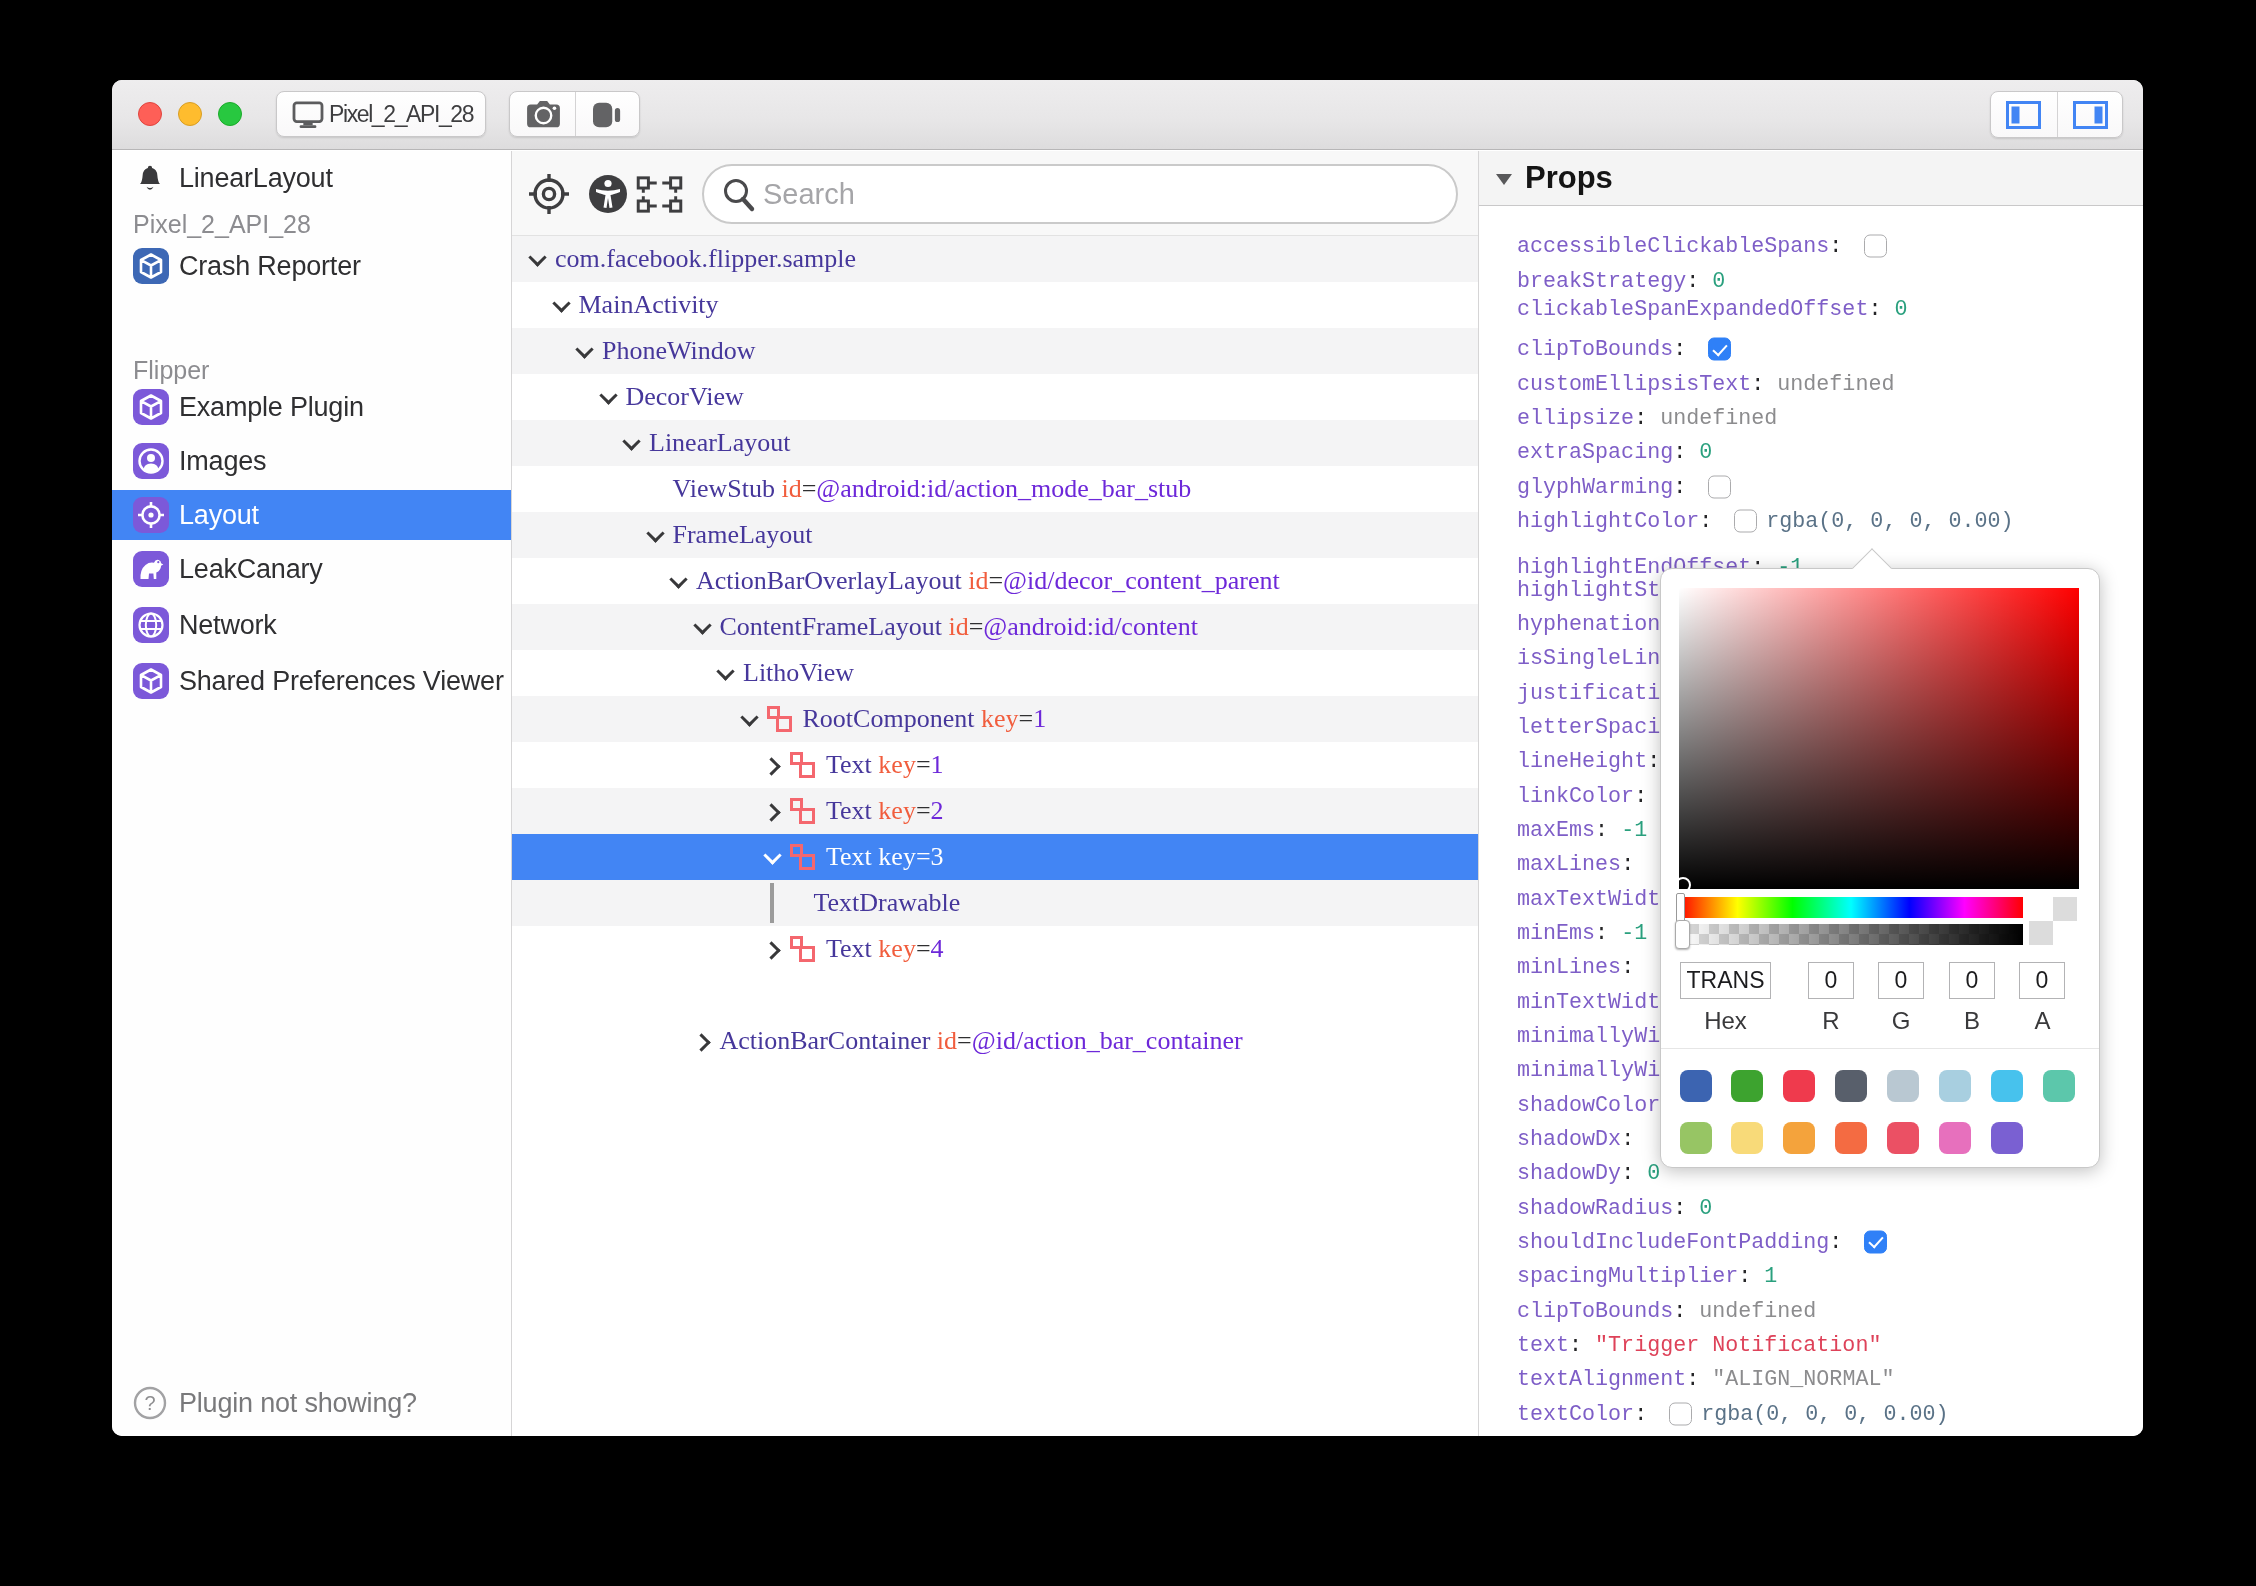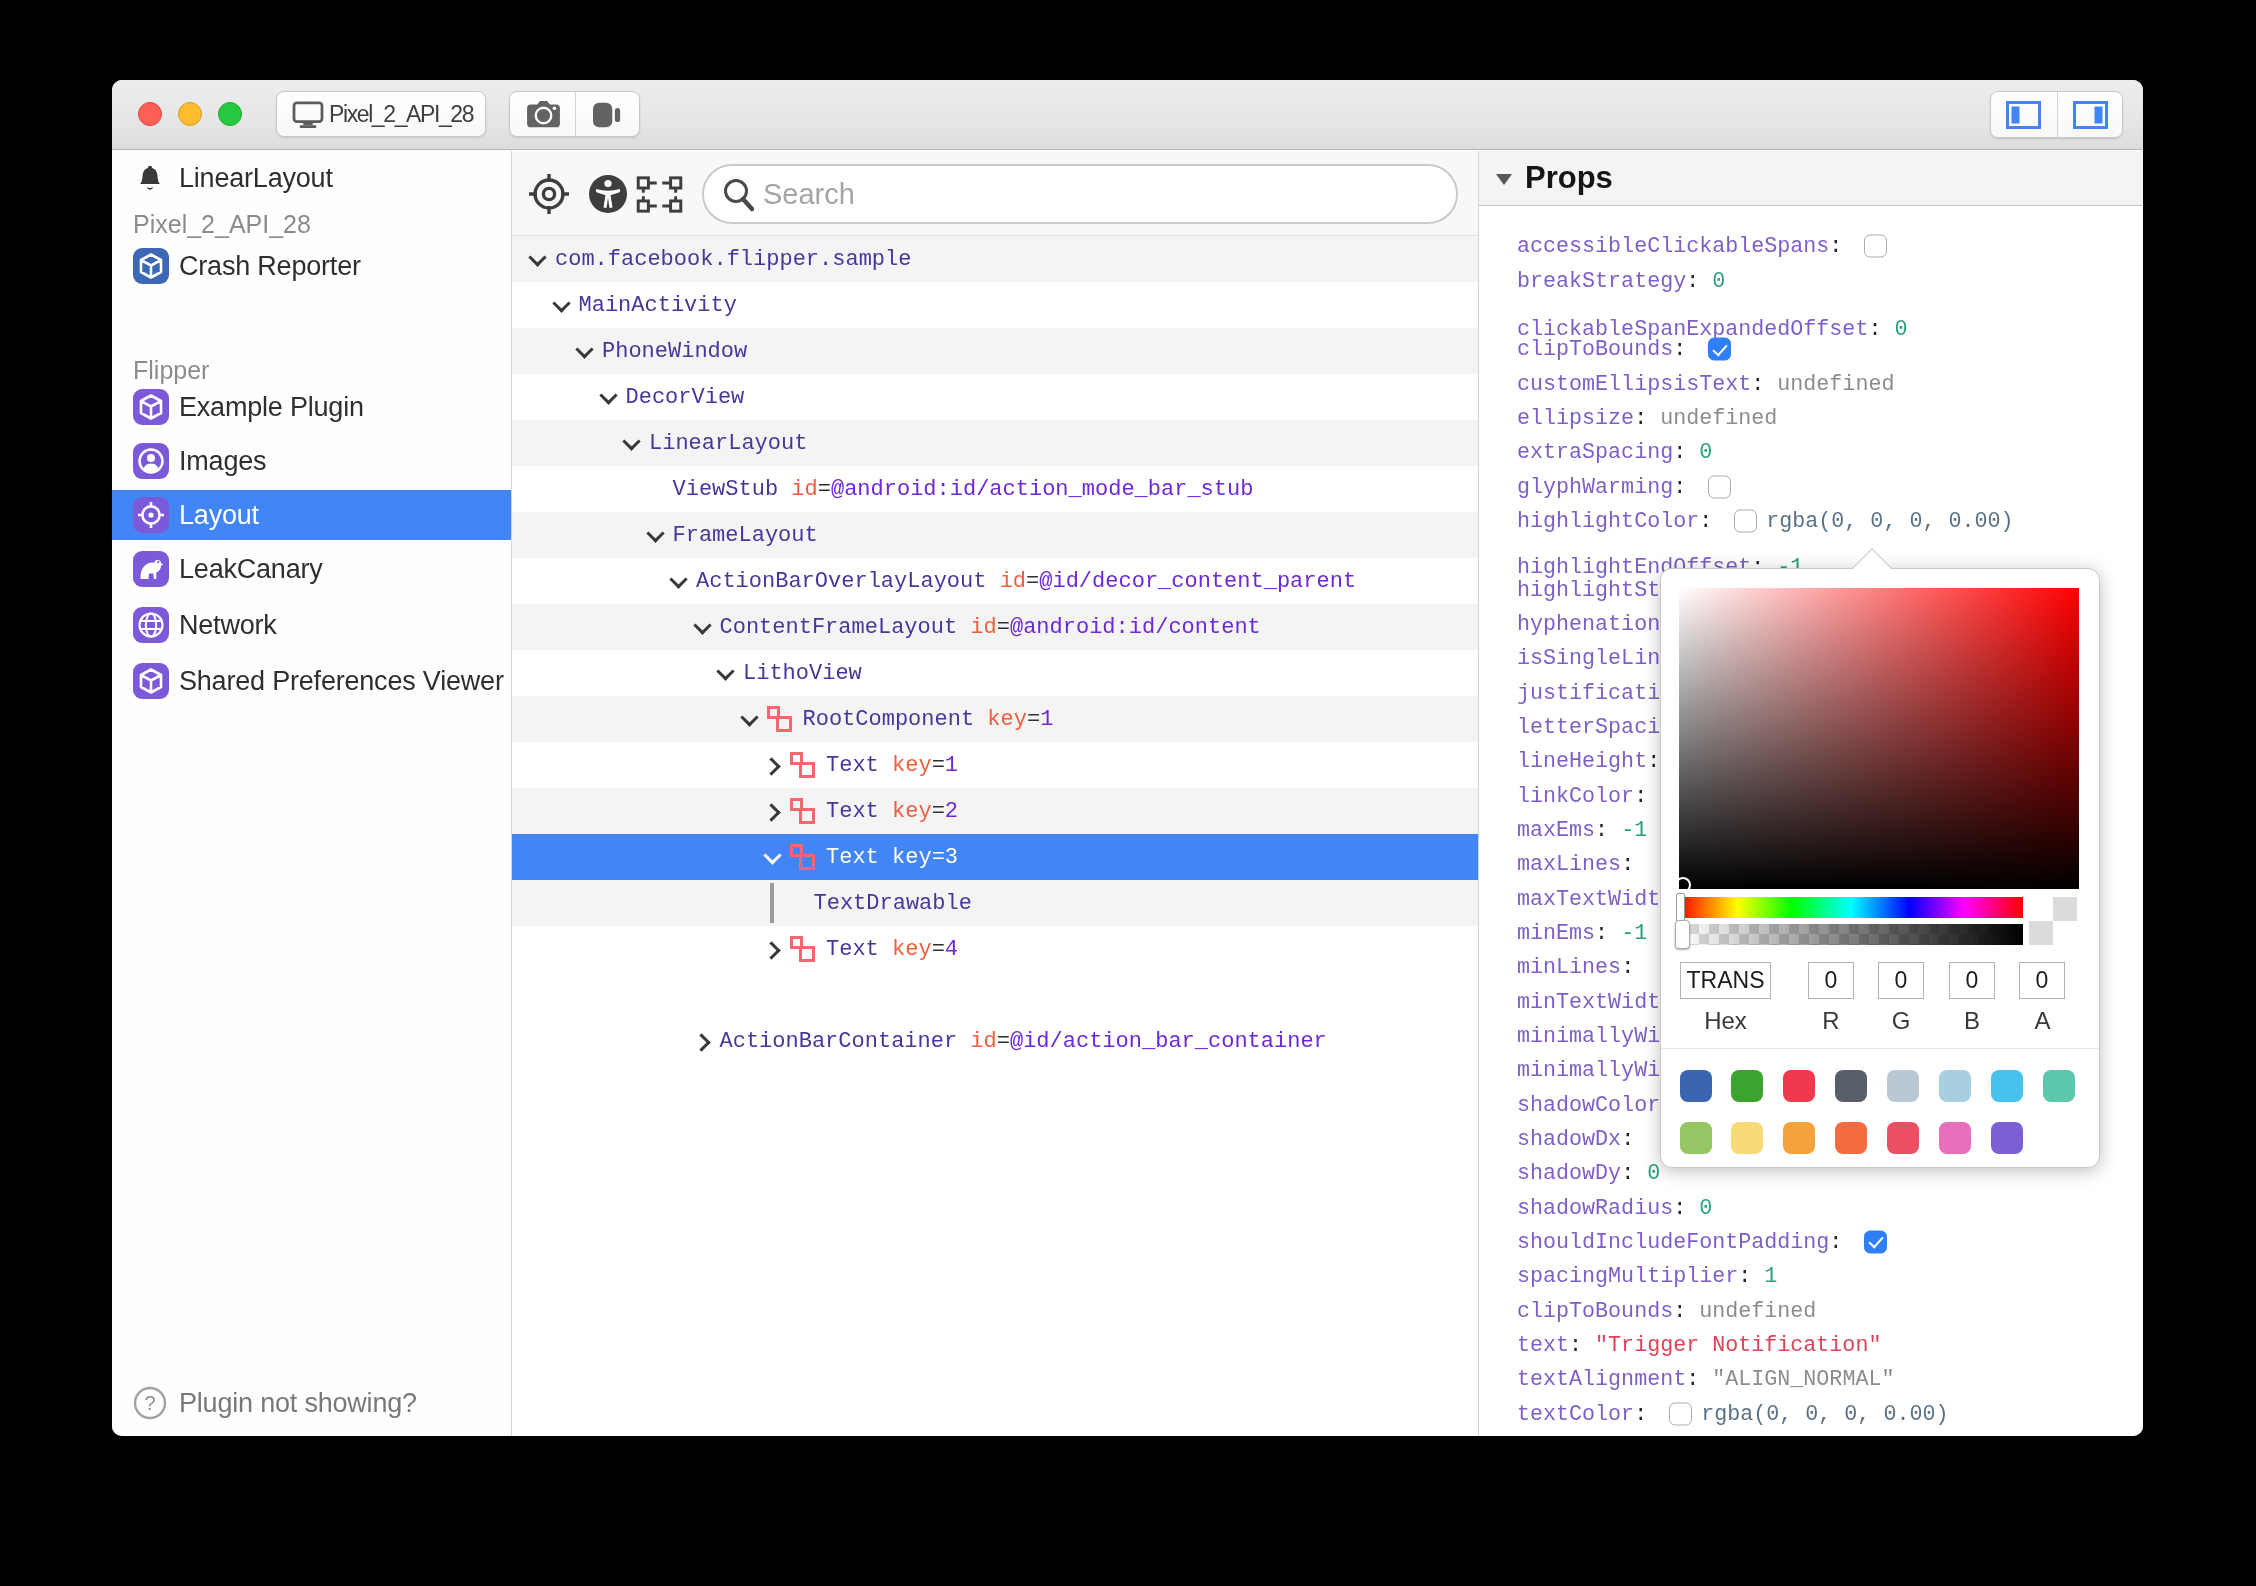--- a/index.html
+++ b/index.html
@@ -29,22 +29,22 @@
 .icoP { background:#7c59d9; }
 .icoB { background:#3d68b5; }
 
 #mtool { position:absolute; left:0; top:0; width:100%; height:85px; background:#f8f8f8;
   border-bottom:1px solid #e2e2e2; }
 #search { position:absolute; left:190px; top:13px; width:756px; height:60px; background:#fff;
   border:2px solid #cacaca; border-radius:30px; }
 #search span { position:absolute; left:59px; top:50%; transform:translateY(-50%);
   font-size:29px; color:#a5a5a8; }
 
-.trow { position:absolute; left:0; width:100%; height:46px; font-family:Liberation Mono, monospace;
-  font-size:22px; }
+.trow { position:absolute; left:0; width:100%; height:46px; font-family:Liberation Serif, serif;
+  font-size:26px; }
 .stripe { background:#f4f4f5; }
 .sel { background:#4285f4; }
 .trow span.txt { position:absolute; top:50%; transform:translateY(-50%); white-space:pre; }
 .chev { position:absolute; width:13px; height:13px; }
 .chev:after { content:""; position:absolute; left:0; top:0; width:10px; height:10px;
   border-right:3.6px solid #38383a; border-bottom:3.6px solid #38383a; }
 .chev.d:after { transform:rotate(45deg); margin-top:-2px; }
 .chev.r:after { transform:rotate(-45deg); margin-left:-1px; margin-top:1px; }
 .sel .chev:after { border-color:#fff; }
 .cico { position:absolute; width:26px; height:26px; }
@@ -334,21 +334,21 @@
         <span class="txt" style="left:207.5px;"><span class="nm">ActionBarContainer</span><span class="nm"> </span><span class="kw">id</span><span class="eq">=</span><span class="vl">@id/action_bar_container</span></span>
       </div>
 </div>
 <div id="props">
 <div id="phdr">
         <span class="tri"></span>
         <b>Props</b>
       </div>
 <div class="prow" style="top:77.8px;"><span class="in"><span class="pk">accessibleClickableSpans</span><span class="pc">: </span><span class="cb"></span></span></div>
 <div class="prow" style="top:112.1px;"><span class="in"><span class="pk">breakStrategy</span><span class="pc">: </span><span class="pn">0</span></span></div>
-<div class="prow" style="top:160px;text-align:right;"><span class="in"><span class="pk">clickableSpanExpandedOffset</span><span class="pc">: </span><span class="pn">0</span></span></div>
+<div class="prow" style="top:140px;text-align:right;"><span class="in"><span class="pk">clickableSpanExpandedOffset</span><span class="pc">: </span><span class="pn">0</span></span></div>
 <div class="prow" style="top:180.8px;"><span class="in"><span class="pk">clipToBounds</span><span class="pc">: </span><span class="cb on"></span></span></div>
 <div class="prow" style="top:215.1px;"><span class="in"><span class="pk">customEllipsisText</span><span class="pc">: </span><span class="pu">undefined</span></span></div>
 <div class="prow" style="top:249.4px;"><span class="in"><span class="pk">ellipsize</span><span class="pc">: </span><span class="pu">undefined</span></span></div>
 <div class="prow" style="top:283.8px;"><span class="in"><span class="pk">extraSpacing</span><span class="pc">: </span><span class="pn">0</span></span></div>
 <div class="prow" style="top:318.1px;"><span class="in"><span class="pk">glyphWarming</span><span class="pc">: </span><span class="cb"></span></span></div>
 <div class="prow" style="top:352.4px;"><span class="in"><span class="pk">highlightColor</span><span class="pc">: </span><span class="cb"></span><span class="pr">rgba(0, 0, 0, 0.00)</span></span></div>
 <div class="prow" style="top:386.8px;margin-top:12px;"><span class="in"><span class="pk">highlightEndOffset</span><span class="pc">: </span><span class="pn">-1</span></span></div>
 <div class="prow" style="top:421.1px;"><span class="in"><span class="pk">highlightStartOffset</span><span class="pc">: </span><span class="pn">-1</span></span></div>
 <div class="prow" style="top:455.4px;"><span class="in"><span class="pk">hyphenationFrequency</span><span class="pc">: </span><span class="pn">0</span></span></div>
 <div class="prow" style="top:489.8px;"><span class="in"><span class="pk">isSingleLine</span><span class="pc">: </span><span class="cb"></span></span></div>

